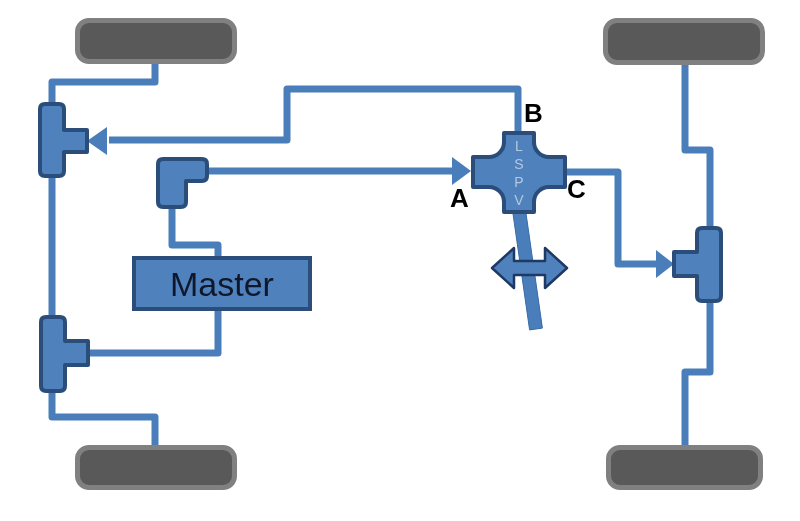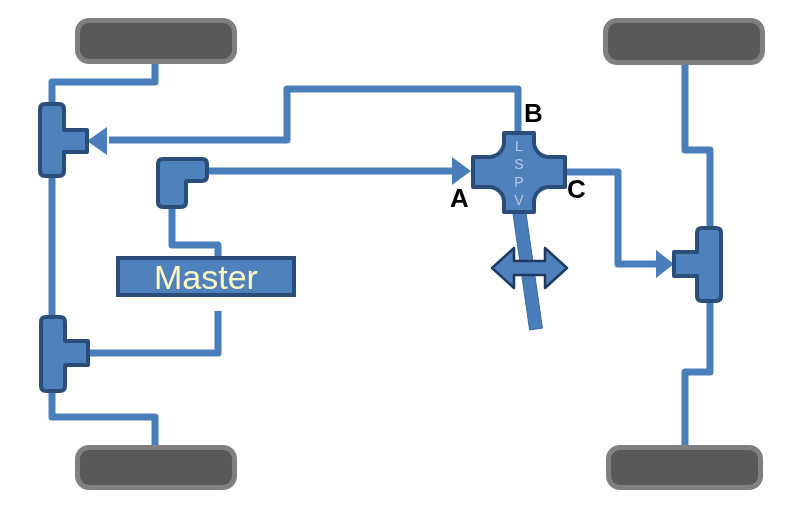--- a/index.html
+++ b/index.html
@@ -26,28 +26,28 @@
     background: #595959;
     border: 5px solid #808080;
     border-radius: 14px;
   }
   .wheel-fl { left: 75px;  top: 18px;  width: 162px; height: 46px; }
   .wheel-fr { left: 603px; top: 18px;  width: 162px; height: 47px; }
   .wheel-rl { left: 75px;  top: 445px; width: 162px; height: 45px; }
   .wheel-rr { left: 606px; top: 445px; width: 157px; height: 45px; }
   .master-box {
     position: absolute;
-    left: 116px;
+    left: 132px;
     top: 256px;
     width: 180px;
-    height: 41px;
+    height: 55px;
     box-sizing: border-box;
     background: #4f81bd;
     border: 4px solid #2a4d79;
-    color: #fef9c3;
+    color: #0f172a;
     font-size: 34px;
     line-height: 1;
     display: flex;
     align-items: center;
     justify-content: center;
   }
   .port-label {
     position: absolute;
     color: #000000;
     font-size: 26px;

